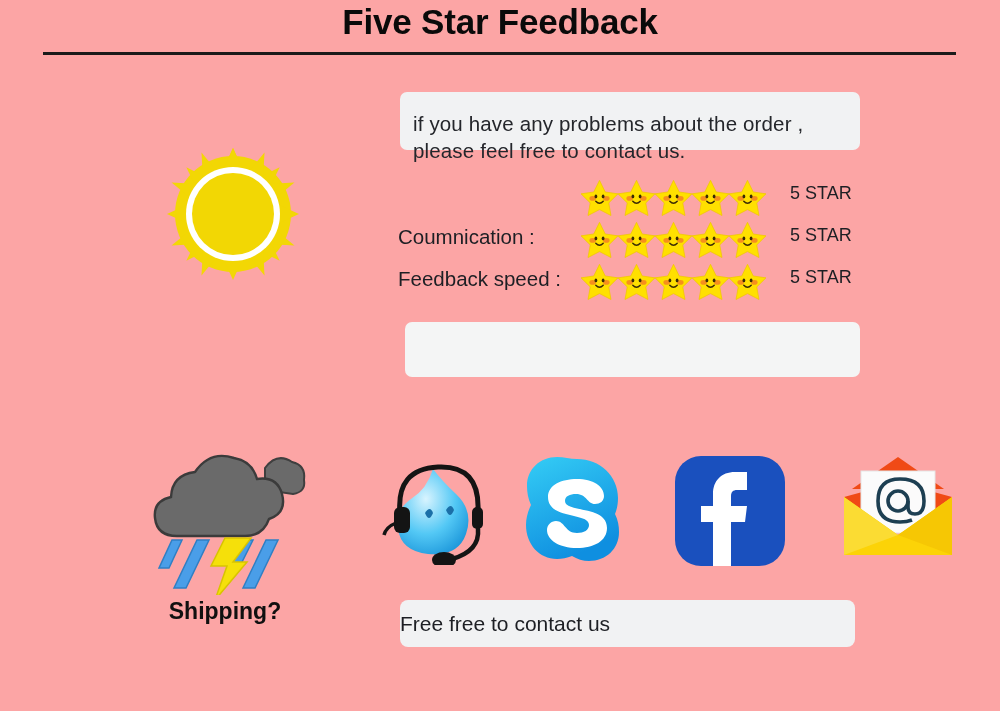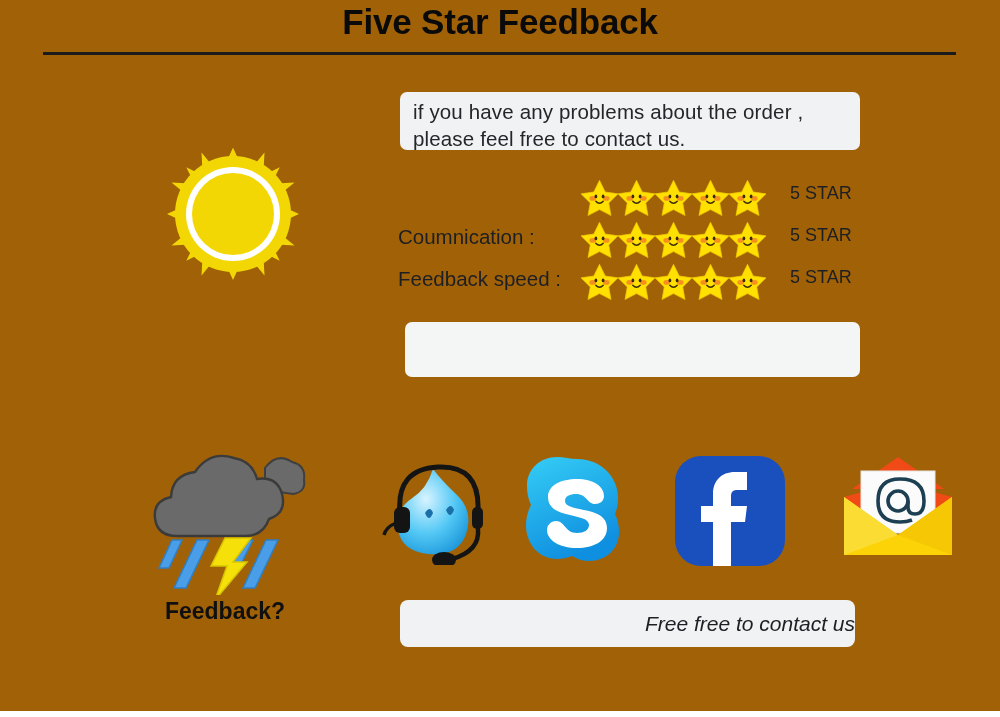--- a/index.html
+++ b/index.html
@@ -5,21 +5,21 @@
   * { margin:0; padding:0; box-sizing:border-box; }
   html,body { background:#ffffff; }
   body {
     width:1000px; height:717px;
     font-family:"Liberation Sans", sans-serif;
     background:#f8f9f9;
     position:relative;
     overflow:hidden;
     color:#1a1a1a;
   }
-  #page { position:absolute; inset:0; background:#a16207; }
+  #page { position:absolute; inset:0; background:#fca5a5; }
 
   
   .title {
     position:absolute; top:2px; left:0; width:1000px;
     text-align:center;
     font-size:35px; font-weight:bold; letter-spacing:-0.2px;
     color:#0a0a0a;
     font-family:"Liberation Sans", sans-serif;
   }
   .rule {
@@ -64,37 +64,37 @@
     position:absolute; left:392px; top:5px;
     font-size:18px; color:#1d1f24; white-space:nowrap;
   }
 
   
   .contact-icon { position:absolute; }
 
   .cta {
     position:absolute;
     width:455px; left:400px; top:600px; height:47px;
-    display:flex; align-items:center; justify-content:flex-end;
+    display:flex; align-items:center; justify-content:flex-start;
     font-size:21px; color:#1d1f24;
-    background:#f1f2f3; border-radius:8px;font-style:italic;
+    background:#f1f2f3; border-radius:8px;
   }
 
   .bottom-white { position:absolute; left:0; bottom:0; width:1000px; height:6px; background:#ffffff; }
 </style>
 </head>
 <body>
 
 <div id="page">
 
   <div class="title">Five Star Feedback</div>
   <div class="rule"></div>
 
   <div class="panel" style="left:400px; top:92px; width:460px; height:58px;"></div>
-  <div class="para" style="left:413px; top:98px; width:450px;">if you have any problems about the order ,
+  <div class="para" style="left:413px; top:110px; width:450px;">if you have any problems about the order ,
 please feel free to contact us.</div>
 
   <div style="position:absolute; left:167px; top:148px; width:132px; height:132px;">
     <svg viewBox="0 0 132 132" width="132" height="132">
       <g fill="#f2d704">
         <circle cx="66" cy="66" r="58"></circle>
         <g id="rays">
           <polygon points="66,0 76,22 56,22"></polygon>
         </g>
         <polygon points="66,0 77,24 55,24"></polygon>
@@ -129,21 +129,21 @@
       <g fill="#4a9ee8" stroke="#2f7fc4" stroke-width="1.5">
         <polygon points="25,100 35,100 22,128 12,128"></polygon>
         <polygon points="50,100 62,100 39,148 27,148"></polygon>
         <polygon points="95,100 106,100 92,128 81,128"></polygon>
         <polygon points="119,100 131,100 108,148 96,148"></polygon>
       </g>
 
       <polygon points="78,98 104,98 86,122 100,122 68,160 80,126 64,126" fill="#f5e00a" stroke="#d8c400" stroke-width="1.5"></polygon>
     </svg>
   </div>
-  <div class="weather-label" style="left:95px; top:598px;">Feedback?</div>
+  <div class="weather-label" style="left:95px; top:598px;">Shipping?</div>
 
   <div class="rating-row" id="row0" style="left:398px; top:178px; width:470px;">
     <div class="stars">
         <svg class="star-ico" viewBox="0 0 40 40">
           <polygon points="20,2 26.2,14.6 40,16.6 30,26.4 32.4,40 20,33.6 7.6,40 10,26.4 0,16.6 13.8,14.6" fill="#ffe000" stroke="#f0c800" stroke-width="0.8"></polygon>
           <ellipse cx="12.6" cy="21.5" rx="3.5" ry="2.6" fill="#f58a1f" opacity="0.95"></ellipse>
           <ellipse cx="27.4" cy="21.5" rx="3.5" ry="2.6" fill="#f58a1f" opacity="0.95"></ellipse>
           <ellipse cx="16.1" cy="19.4" rx="1.5" ry="2" fill="#3a2a05"></ellipse>
           <ellipse cx="23.9" cy="19.4" rx="1.5" ry="2" fill="#3a2a05"></ellipse>
           <path d="M16 24.6 q4 4.2 8 0" fill="none" stroke="#3a2a05" stroke-width="1.6" stroke-linecap="round"></path>

